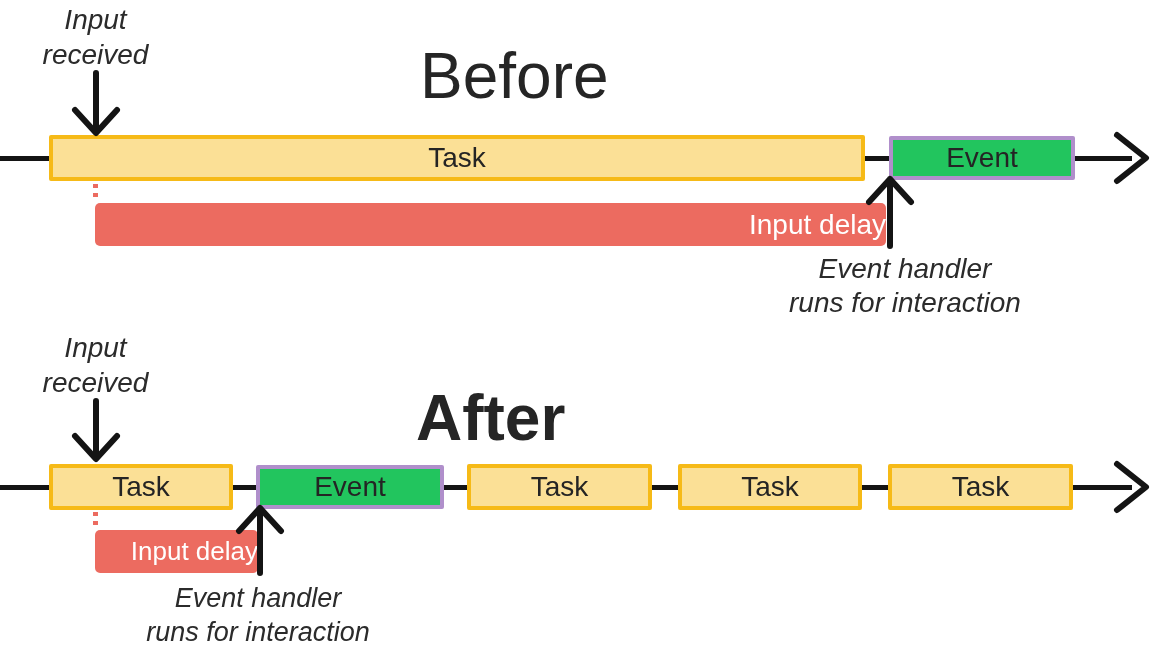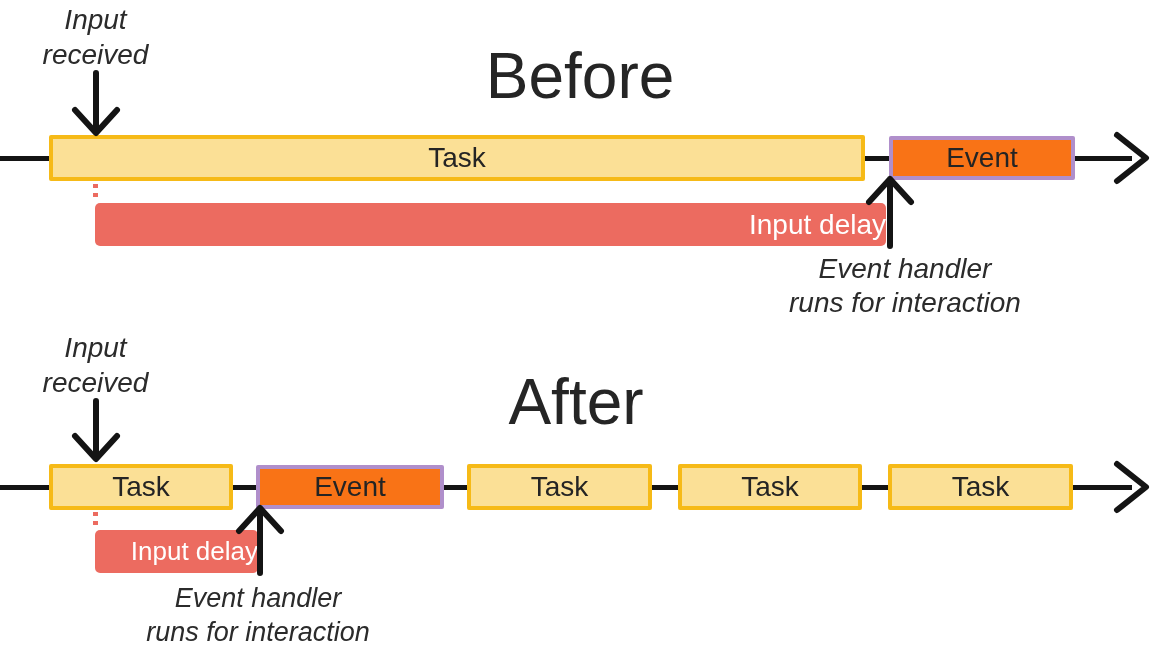--- a/index.html
+++ b/index.html
@@ -1,36 +1,36 @@
 <!DOCTYPE html>
 <html><head>
 <meta charset="utf-8">
 <style>
   html,body{margin:0;padding:0;background:#fff;}
   .canvas{
     position:relative;width:1155px;height:647px;background:#ffffff;
     font-family:"Liberation Sans",sans-serif;color:#242424;overflow:hidden;
   }
   .title{
-    position:absolute;width:320px;text-align:center;
+    position:absolute;width:320px;text-align:left;
     font-size:64px;line-height:1;color:#252525;letter-spacing:0px;
   }
   .caption{position:absolute;text-align:center;color:#2b2b2b;}
   .caption .ln{display:block;font-style:italic;}
   .input-caption{width:135px;font-size:28px;line-height:35px;}
   .handler-caption{width:300px;font-size:28px;line-height:34px;}
   .handler-caption.small{font-size:27px;}
   .tline{position:absolute;height:5px;background:#141414;z-index:1;}
   .box{
     position:absolute;z-index:2;display:flex;align-items:center;justify-content:center;
     border-style:solid;border-width:4px;border-radius:2px;font-size:28px;color:#242424;
     box-sizing:border-box;background-clip:padding-box;
   }
   .box.task{background:#FBE096;border-color:#F6BA17;}
-  .box.event{background:#f97316;border-color:#B08FCB;}
+  .box.event{background:#22c55e;border-color:#B08FCB;}
   .delay{
     position:absolute;z-index:2;display:flex;align-items:center;justify-content:flex-end;
     background:#EC6B60;border-radius:5px;color:#ffffff;
   }
   .delay.big{font-size:28px;}
   .delay.small{font-size:26px;}
   .dotconn{
     position:absolute;width:5px;z-index:2;
     background-image:repeating-linear-gradient(to bottom,#EC6B60 0 4px,transparent 4px 9px);
   }
@@ -75,21 +75,21 @@
 
   <svg class="arrow-svg" style="left:858px;top:172px;" width="64" height="80" viewBox="0 0 64 80">
     <path class="stroke" d="M32 74 V7 M11 30 L32 7 L53 30"></path>
   </svg>
 
   <div class="caption handler-caption" style="left:755px;top:252px;">
     <span class="ln">Event handler</span>
     <span class="ln">runs for interaction</span>
   </div>
 
-  <div class="title" style="left:416px;top:370px;">After</div>
+  <div class="title" style="left:416px;top:386px;font-weight:bold;">After</div>
 
   <div class="caption input-caption" style="left:28px;top:330px;">
     <span class="ln">Input</span>
     <span class="ln">received</span>
   </div>
 
   <svg class="arrow-svg" style="left:64px;top:398px;" width="64" height="66" viewBox="0 0 64 66">
     <path class="stroke" d="M32 3 V60 M11 38 L32 61 L53 38"></path>
   </svg>
 

